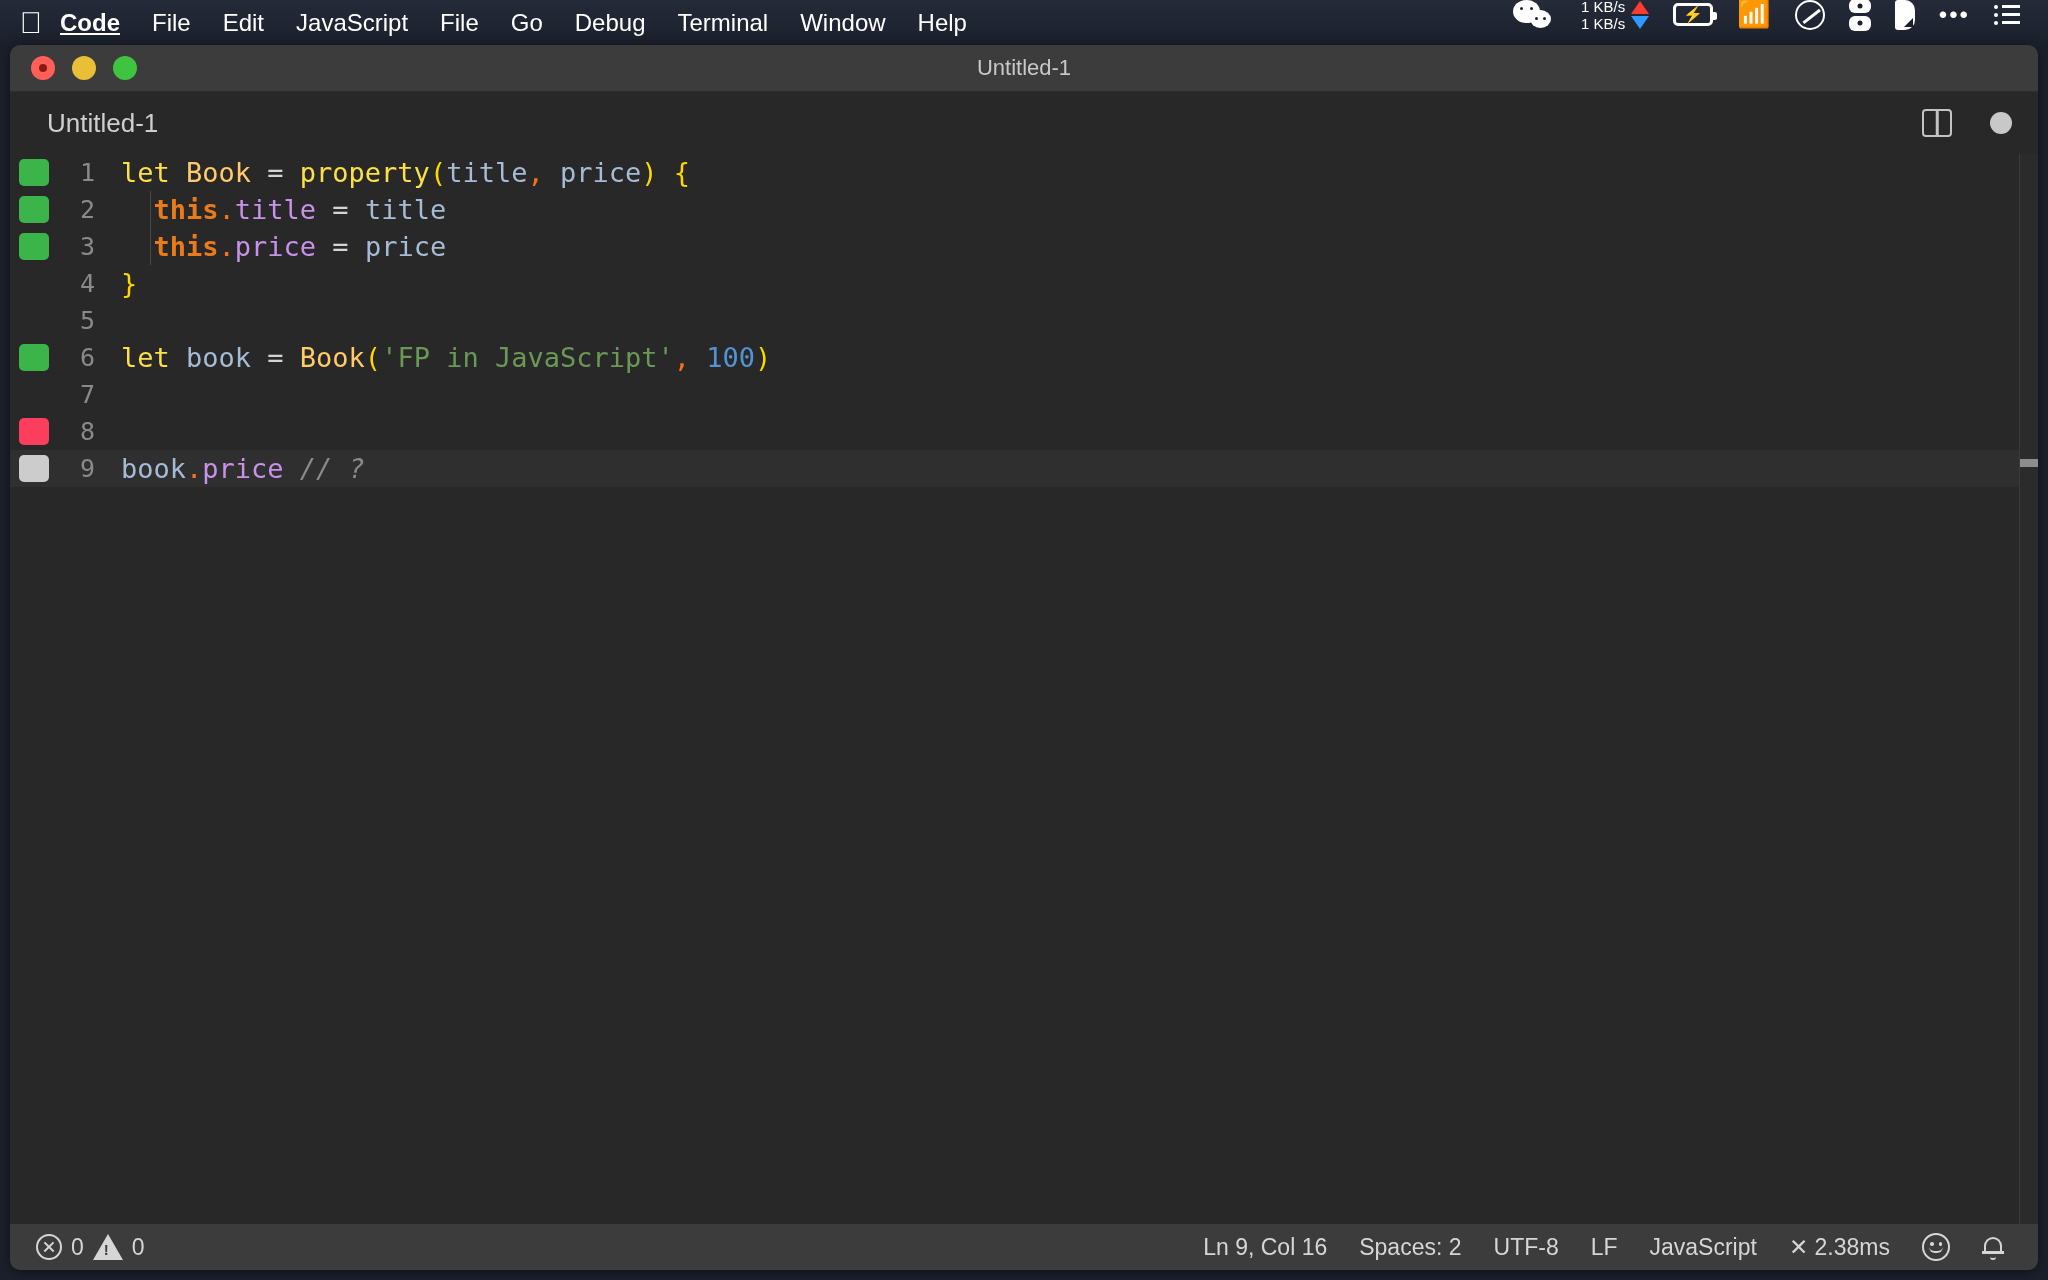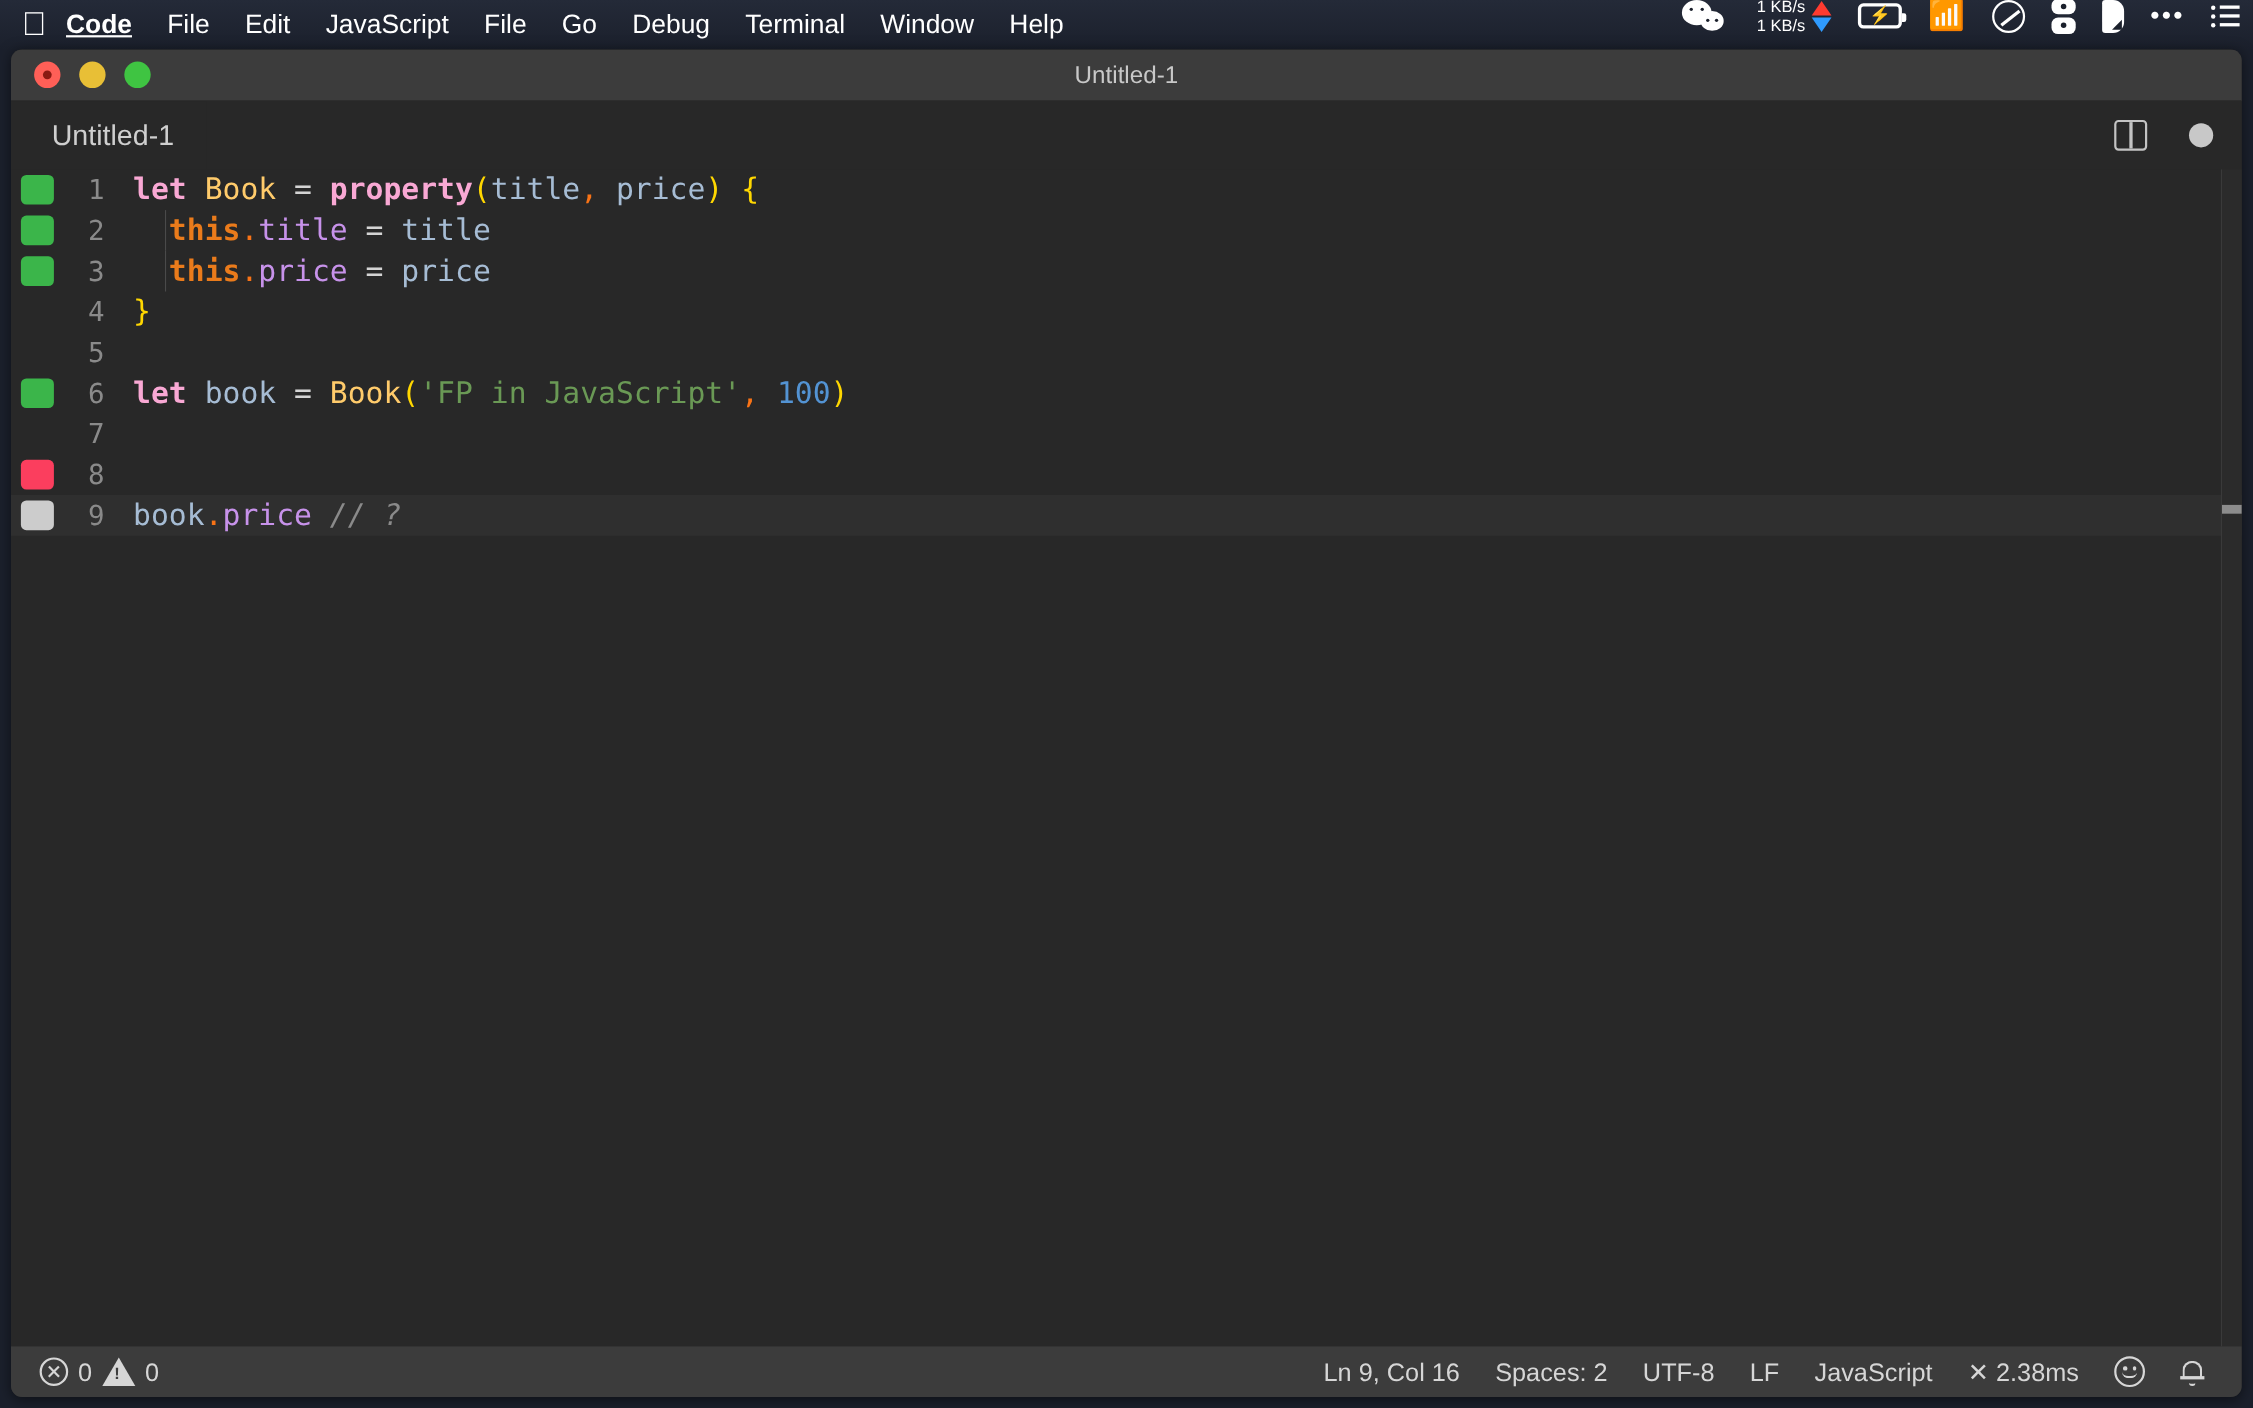--- a/index.html
+++ b/index.html
@@ -26,21 +26,21 @@
   }
   .apple-glyph { font-size: 30px; line-height: 30px; color: #fff; }
   .menu-item {
     font-size: 24px; padding: 0 16px; height: 45px;
     display: flex; align-items: center; white-space: nowrap;
     color: #ffffff;
   }
   .menu-item.bold { font-weight: bold; text-decoration: underline; }
   .menubar-right {
     position: absolute; right: 0; top: 0; height: 29px;
-    display: flex; align-items: center; 
+    display: flex; align-items: center; padding-right: 16px;
   }
   .tray-item { display: flex; align-items: center; justify-content: center; height: 45px; padding: 0 12px; }
   .wechat { width: 44px; height: 34px; position: relative; }
   .wechat .bub1, .wechat .bub2 {
     position: absolute; border-radius: 50%; background: #fff;
   }
   .wechat .bub1 { width: 27px; height: 23px; left: 0; top: 2px; }
   .wechat .bub2 { width: 21px; height: 18px; left: 17px; top: 12px; }
   .wechat .d { position: absolute; width: 3.5px; height: 3.5px; background: #1b202c; border-radius: 50%; }
   .net { display: flex; align-items: center; gap: 6px; }
@@ -132,21 +132,21 @@
   .codetext {
     font-family: "DejaVu Sans Mono", monospace;
     font-size: 27px; white-space: pre; padding-left: 10px;
     letter-spacing: 0px;
   }
   .indent-guide {
     position: absolute; left: 140px; top: 0; bottom: 0;
     width: 1px; background: #4a4a4a;
   }
   
-  .t-key   { color: #f9a8d4; font-weight: bold; }
+  .t-key   { color: #fde047; font-weight: normal; }
   .t-this  { color: #ea7b1b; font-weight: bold; }
   .t-fn    { color: #ffcb6b; }
   .t-var   { color: #a6bcd4; }
   .t-prop  { color: #c792ea; }
   .t-op    { color: #d4d4d4; }
   .t-brack { color: #ffd700; }
   .t-str   { color: #6a9955; }
   .t-num   { color: #5393d3; }
   .t-punc  { color: #f97316; }
   .t-cmt   { color: #8a8a8a; font-style: italic; }

